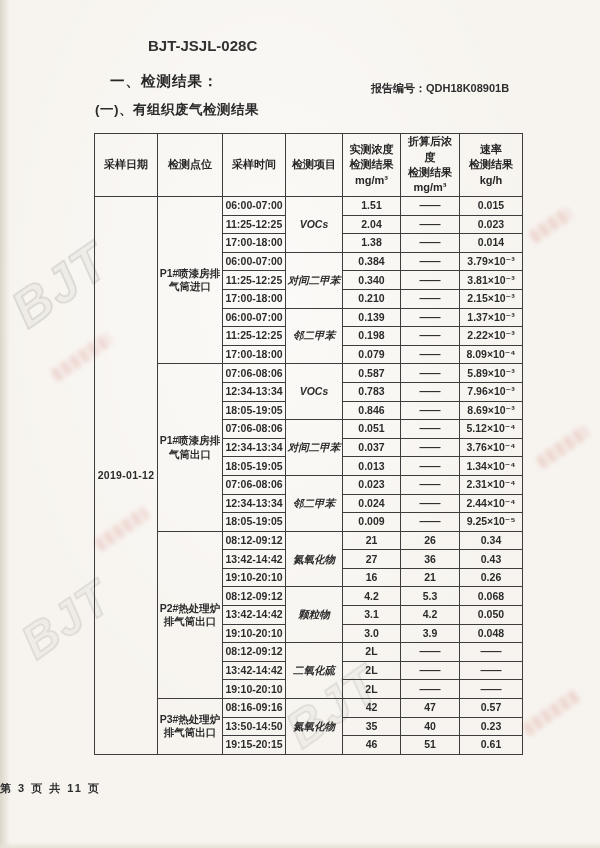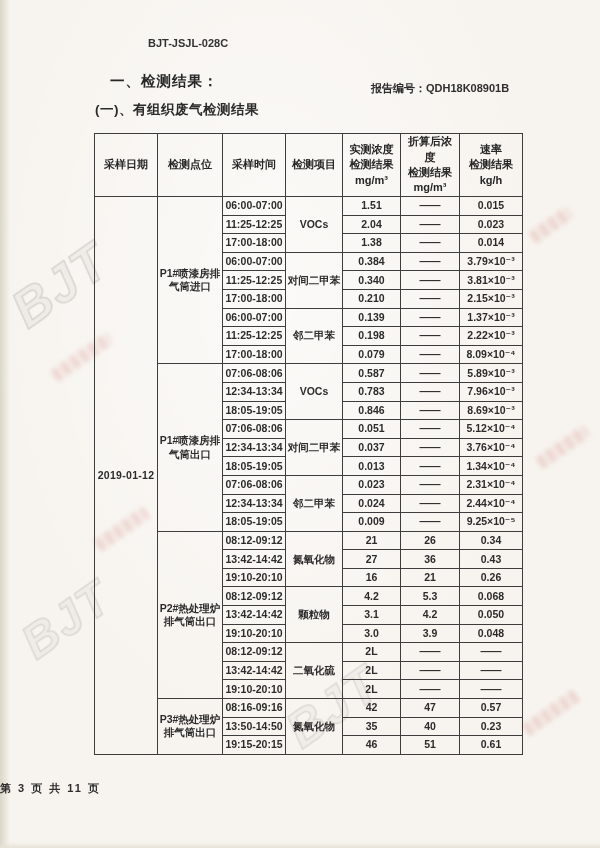--- a/index.html
+++ b/index.html
@@ -36,21 +36,21 @@
   }
   .wm-red{
     position:absolute;height:14px;border-radius:2px;
     background:repeating-linear-gradient(90deg,
       rgba(198,92,86,0.55) 0 7px, rgba(198,92,86,0.05) 7px 11px);
     transform:rotate(-35deg);
     filter:blur(2.5px);opacity:.38;
   }
 
   
-  .doc-code{position:absolute;left:116px;top:37px;font-size:11px;font-weight:700;color:#323232;padding-left:32px;}
+  .doc-code{position:absolute;left:116px;top:37px;font-size:15px;font-weight:700;color:#323232;padding-left:32px;}
   .report-no{position:absolute;left:371px;top:41px;font-size:11px;font-weight:600;color:#2e2e2e;margin-top:40px;}
   .report-no .num{font-weight:700;}
 
   .section-title{position:absolute;left:110px;top:72px;font-size:14.5px;font-weight:700;color:#262626;letter-spacing:1px;}
   .subsection-title{position:absolute;left:95px;top:101px;font-size:13.5px;font-weight:600;color:#2b2b2b;letter-spacing:0.5px;}
 
   
   table.results{
     position:absolute;left:94px;top:133px;width:428px;
     border-collapse:collapse;table-layout:fixed;
@@ -63,21 +63,21 @@
     line-height:1.25;
     overflow:hidden;
   }
   table.results thead th{
     height:62px;font-size:11px;font-weight:700;
     white-space:pre-line;line-height:1.4;color:#262626;
   }
   table.results tbody tr{height:18.6px;}
   td[data-name="cell-sample-date"]{font-size:11px;font-weight:700;letter-spacing:0.3px;}
   td[data-name="cell-monitor-point"]{font-size:11px;font-weight:700;line-height:1.6;padding:0 3px;margin-top:24px;}
-  td[data-name="cell-test-item"]{font-size:11px;font-weight:600;line-height:1.5;padding:0 3px;}
+  td[data-name="cell-test-item"]{font-size:11px;font-weight:600;line-height:1.5;padding:0 3px;font-style:italic;}
   td[data-name="cell-sample-time"]{white-space:nowrap;font-weight:700;}
   td[data-name="cell-measured"],td[data-name="cell-converted"],td[data-name="cell-rate"]{white-space:nowrap;}
 
   .page-footer{
     position:absolute;left:0;top:781px;width:600px;
     text-align:left;font-size:11px;font-weight:600;color:#2e2e2e;letter-spacing:2px;
   }
 </style>
 </head>
 <body data-name="scanned-report-page">

